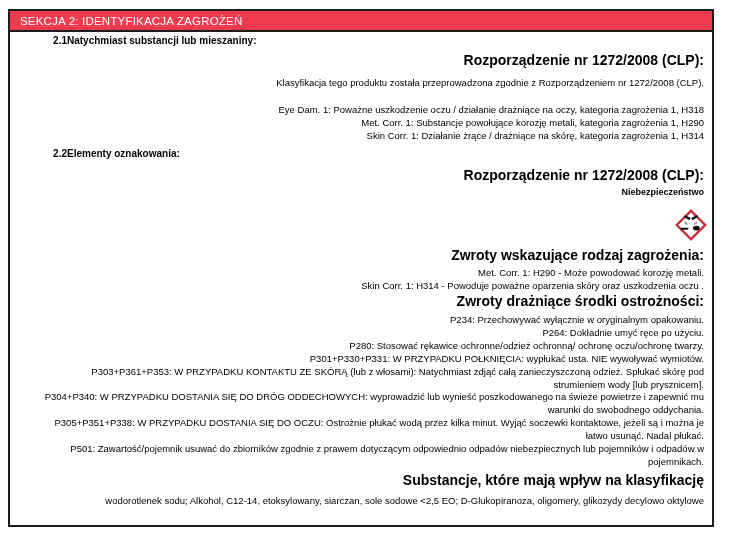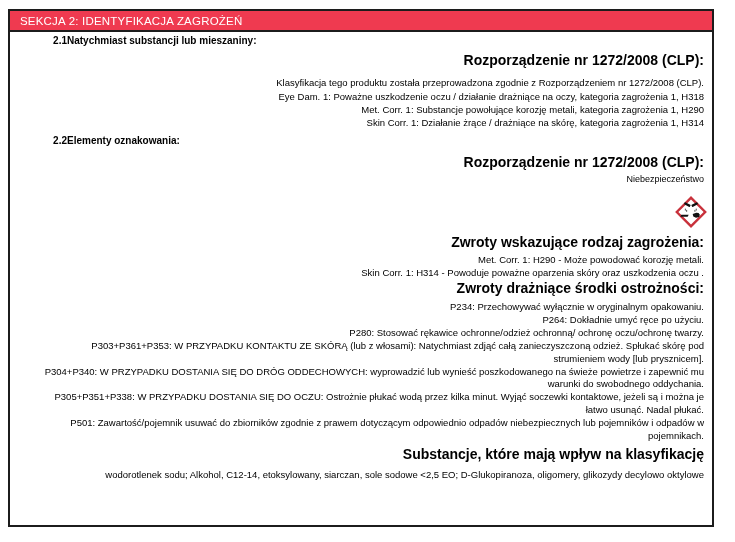--- a/index.html
+++ b/index.html
@@ -15,24 +15,24 @@
   .section-header {
     height:19px; background:#EF3A50; border-bottom:2px solid #1c1c1c;
     display:flex; align-items:center; padding-left:10px;
     color:#fff; font-size:11.5px; letter-spacing:0.2px; white-space:nowrap;
   }
   .content { padding-top:2px; font-size:9.5px; line-height:13px; }
   .num-row { display:flex; font-weight:bold; font-size:10px; line-height:13px; }
   .num-row .num { margin-left:15px; width:42px; flex:0 0 auto; }
   .ind { margin-left:57px; margin-right:8px; }
   .bold { font-weight:bold; font-size:14px; }
-  .signal { font-weight:normal; font-size:9px; line-height:12px; }
+  .signal { font-weight:bold; font-size:9px; line-height:12px; }
   .plist div, .hlist div, .clist div { margin:0; }
   .plist { line-height:12.9px;margin-left:30px; }
-  .mb1{margin-bottom:1px}.mb3{margin-bottom:3px}.mb4{margin-bottom:4px}
+  .mb1{margin-bottom:14px}.mb3{margin-bottom:3px}.mb4{margin-bottom:4px}
   .mb5{margin-bottom:5px}.mb6{margin-bottom:6px}.mb7{margin-bottom:7px}
   .mb9{margin-bottom:9px}
   .picto-wrap { margin-left:56px; height:42px; }
 </style>
 </head>
 <body>
 
 <div class="page">
 
   <div class="section-header">
@@ -87,20 +87,21 @@
       <div>Met. Corr. 1: H290 - Może powodować korozję metali.</div>
       <div>Skin Corr. 1: H314 - Powoduje poważne oparzenia skóry oraz uszkodzenia oczu .</div>
     </div>
 
     <div class="ind bold mb6">Zwroty drażniące środki ostrożności:</div>
 
     <div class="ind plist mb5">
       <div>P234: Przechowywać wyłącznie w oryginalnym opakowaniu.</div>
       <div>P264: Dokładnie umyć ręce po użyciu.</div>
       <div>P280: Stosować rękawice ochronne/odzież ochronną/ ochronę oczu/ochronę twarzy.</div>
+      <div>P301+P330+P331: W PRZYPADKU POŁKNIĘCIA: wypłukać usta. NIE wywoływać wymiotów.</div>
       <div>P303+P361+P353: W PRZYPADKU KONTAKTU ZE SKÓRĄ (lub z włosami): Natychmiast zdjąć całą zanieczyszczoną odzież. Spłukać skórę pod strumieniem wody [lub prysznicem].</div>
       <div>P304+P340: W PRZYPADKU DOSTANIA SIĘ DO DRÓG ODDECHOWYCH: wyprowadzić lub wynieść poszkodowanego na świeże powietrze i zapewnić mu warunki do swobodnego oddychania.</div>
       <div>P305+P351+P338: W PRZYPADKU DOSTANIA SIĘ DO OCZU: Ostrożnie płukać wodą przez kilka minut. Wyjąć soczewki kontaktowe, jeżeli są i można je łatwo usunąć. Nadal płukać.</div>
       <div>P501: Zawartość/pojemnik usuwać do zbiorników zgodnie z prawem dotyczącym odpowiednio odpadów niebezpiecznych lub pojemników i odpadów w pojemnikach.</div>
     </div>
 
     <div class="ind bold mb7">Substancje, które mają wpływ na klasyfikację</div>
 
     <div class="ind">wodorotlenek sodu; Alkohol, C12-14, etoksylowany, siarczan, sole sodowe &lt;2,5 EO; D-Glukopiranoza, oligomery, glikozydy decylowo oktylowe</div>
 

